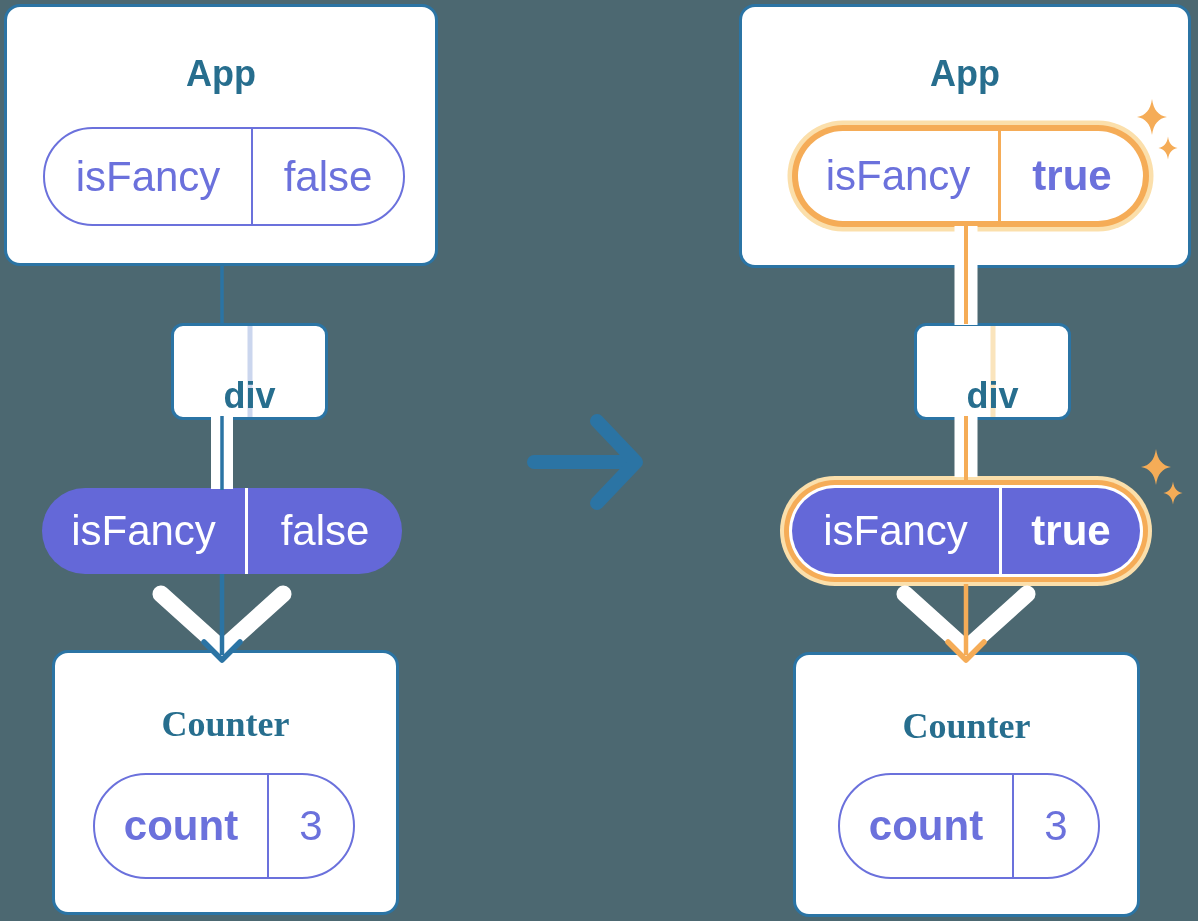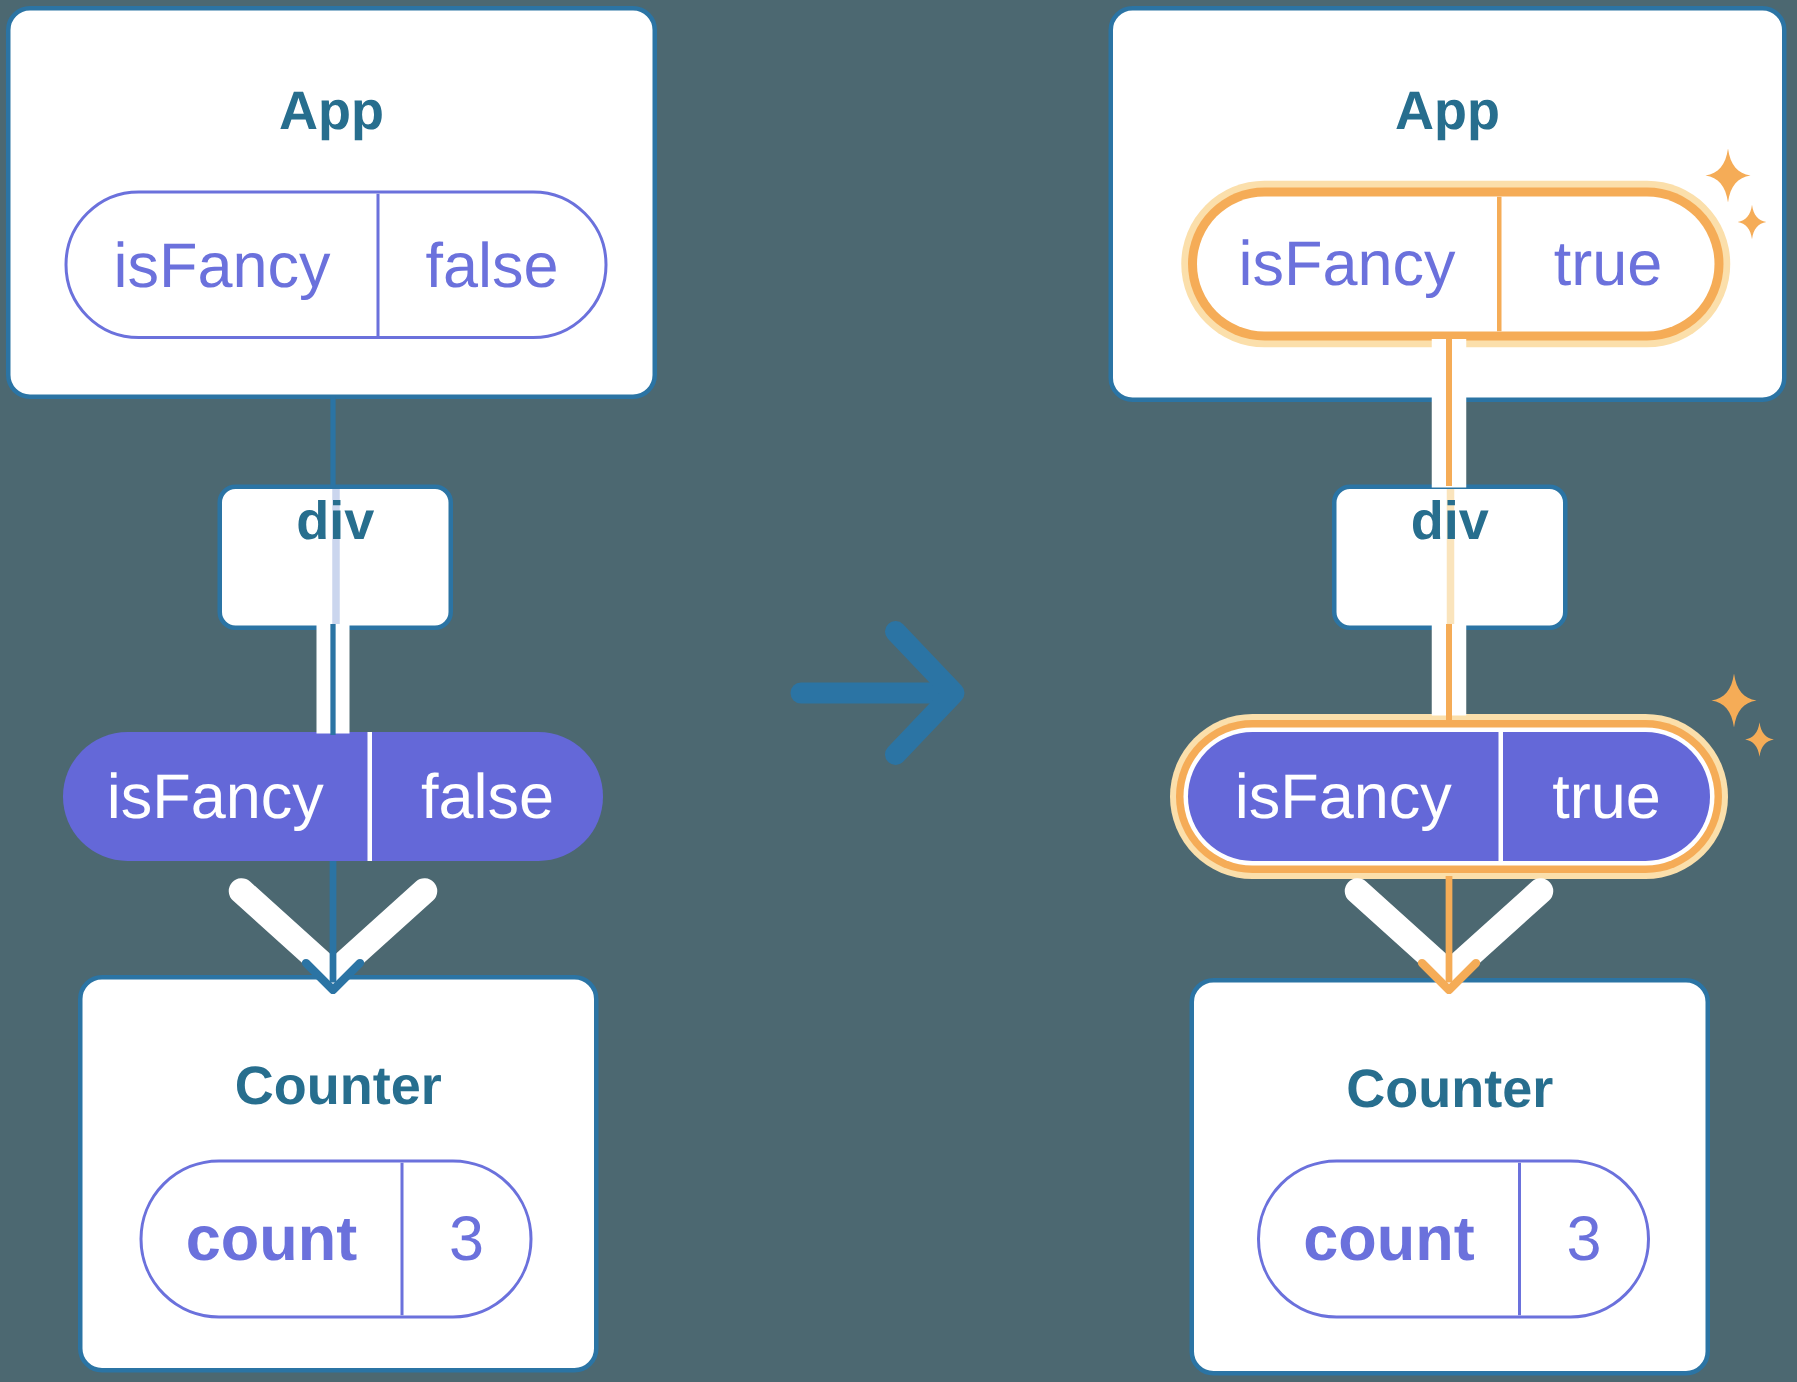--- a/index.html
+++ b/index.html
@@ -42,30 +42,30 @@
     font-size:36px;
     font-weight:600;
     color:var(--teal-text);
     z-index:2;
   }
   .l-app{left:4px;top:4px;width:434px;height:262px;}
   .r-app{left:739px;top:4px;width:452px;height:264px;}
   .l-counter{left:52px;top:650px;width:347px;height:265px;}
   .r-counter{left:793px;top:652px;width:347px;height:265px;}
   .app-title{top:46px;}
-  .counter-title{top:50px;}
+  .counter-title{top:50px;font-family:Liberation Serif, serif;}
 
   
   .divbox{
     position:absolute;
     background:var(--white);
     border:3px solid var(--steel-blue);
     border-radius:12px;
     z-index:1;
-    display:flex;align-items:flex-start;justify-content:center;
+    display:flex;align-items:flex-end;justify-content:center;margin-left:26px;
   }
   .l-div{left:145px;top:323px;width:157px;height:97px;}
   .r-div{left:888px;top:323px;width:157px;height:97px;}
   .inner-line{
     position:absolute;
     top:0;bottom:0;
     left:50%;
     width:5px;
     transform:translateX(-50%);
     z-index:0;
@@ -100,21 +100,21 @@
   .fancy-outline{
     background:var(--white);
     border:none;
     color:var(--purple-text);
     box-shadow:0 0 0 6px var(--orange),0 0 0 10.5px var(--orange-light);
   }
   .fancy-outline .cell.key{border-right:3px solid var(--orange);}
   .fancy-solid{
     box-shadow:0 0 0 3px var(--white),0 0 0 8px var(--orange),0 0 0 12px var(--orange-light);
   }
-  .bold{font-weight:400;}
+  .bold{font-weight:700;}
 
   .l-app-pill{left:36px;top:120px;width:362px;height:99px;}
   .l-app-pill .cell.key{width:208px;}
   .l-app-pill .cell.val{flex:1;}
 
   .r-app-pill{left:56px;top:124px;width:345px;height:90px;}
   .r-app-pill .cell.key{width:203px;}
   .r-app-pill .cell.val{flex:1;}
 
   .l-pass-pill{left:42px;top:488px;width:360px;height:86px;}

